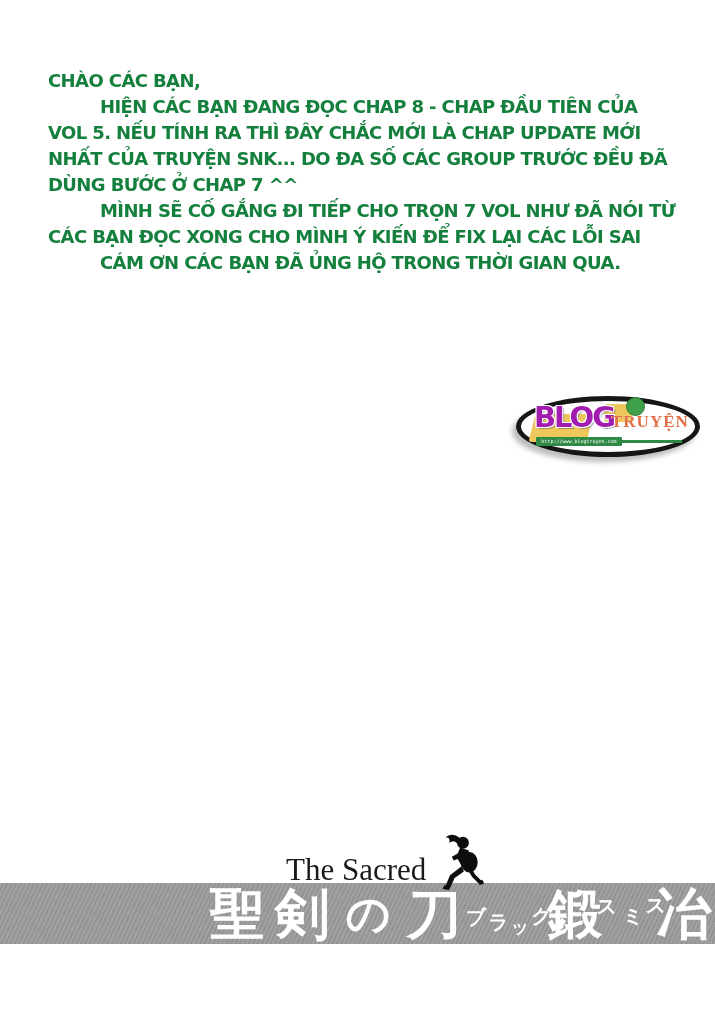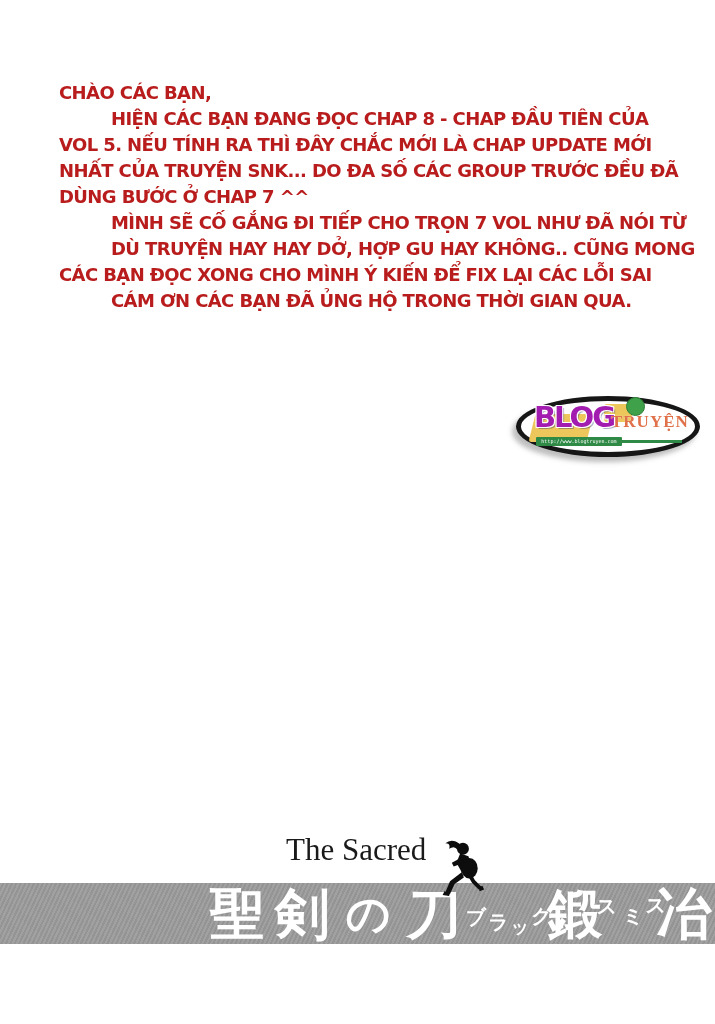--- a/index.html
+++ b/index.html
@@ -4,24 +4,24 @@
 <title>The Sacred Blacksmith</title>
 <style>
   html,body{margin:0;padding:0;background:#e8e8e8;}
   .page{
     position:relative;width:715px;height:1024px;margin:0 auto;
     background:#ffffff;overflow:hidden;
     font-family:"DejaVu Sans",sans-serif;
   }
   
   .credits{
-    position:absolute;left:48px;top:80px;width:632px;
+    position:absolute;left:48px;top:68px;width:632px;
     font-family:"DejaVu Sans",sans-serif;
     font-weight:bold;font-size:18px;line-height:26px;
-    letter-spacing:-0.6px;color:#b91c1c;margin-left:11px;
+    letter-spacing:-0.6px;color:#15803d;
   }
   .credits .line{white-space:nowrap;}
   .credits .ind{text-indent:52px;}
   
   .logo{position:absolute;left:516px;top:396px;width:184px;height:61px;}
   .logo .ellipse{
     position:absolute;left:0;top:0;right:0;bottom:0;
     border:5px solid #161616;border-radius:50%;background:#fff;
     box-shadow:-4px 5px 5px rgba(110,110,110,.45);
   }
@@ -54,21 +54,21 @@
     background:#2f8a46;border-radius:1px;overflow:hidden;
     color:#ffffff;font-size:5px;line-height:9px;text-align:center;
     font-family:"DejaVu Sans Mono",monospace;letter-spacing:0;
   }
   .logo .uline{
     position:absolute;left:106px;top:44px;width:60px;height:3px;background:#2f8a46;
   }
   
   .title-row{
     position:absolute;left:286px;top:832px;height:56px;
-    display:flex;align-items:flex-start;gap:12px;z-index:3;
+    display:flex;align-items:flex-end;gap:12px;z-index:3;
     font-family:"Liberation Serif",serif;font-size:31px;color:#1a1a1a;
     white-space:nowrap;
   }
   .title-row .mascot{display:block;transform:translateY(8px);}
   
   .band{
     position:absolute;left:0;top:883px;width:715px;height:61px;
     background-color:#9c9c9c;
     background-image:repeating-linear-gradient(115deg,
       rgba(255,255,255,.05) 0 2px, rgba(0,0,0,.05) 2px 4px);
@@ -98,21 +98,20 @@
 
 <div class="page">
 
   <div class="credits">
     <div class="line">CHÀO CÁC BẠN,</div>
     <div class="line ind">HIỆN CÁC BẠN ĐANG ĐỌC CHAP 8 - CHAP ĐẦU TIÊN CỦA</div>
     <div class="line">VOL 5. NẾU TÍNH RA THÌ ĐÂY CHẮC MỚI LÀ CHAP UPDATE MỚI</div>
     <div class="line">NHẤT CỦA TRUYỆN SNK... DO ĐA SỐ CÁC GROUP TRƯỚC ĐỀU ĐÃ</div>
     <div class="line">DÙNG BƯỚC Ở CHAP 7 ^^</div>
     <div class="line ind">MÌNH SẼ CỐ GẮNG ĐI TIẾP CHO TRỌN 7 VOL NHƯ ĐÃ NÓI TỪ</div>
-    <div class="line ind">DÙ TRUYỆN HAY HAY DỞ, HỢP GU HAY KHÔNG.. CŨNG MONG</div>
     <div class="line">CÁC BẠN ĐỌC XONG CHO MÌNH Ý KIẾN ĐỂ FIX LẠI CÁC LỖI SAI</div>
     <div class="line ind">CÁM ƠN CÁC BẠN ĐÃ ỦNG HỘ TRONG THỜI GIAN QUA.</div>
   </div>
 
   <div class="logo">
     <div class="ellipse"></div>
     <div class="yellow"></div>
     <div class="yellow2"></div>
     <div class="dot"></div>
     <div class="blog">BLOG</div>

